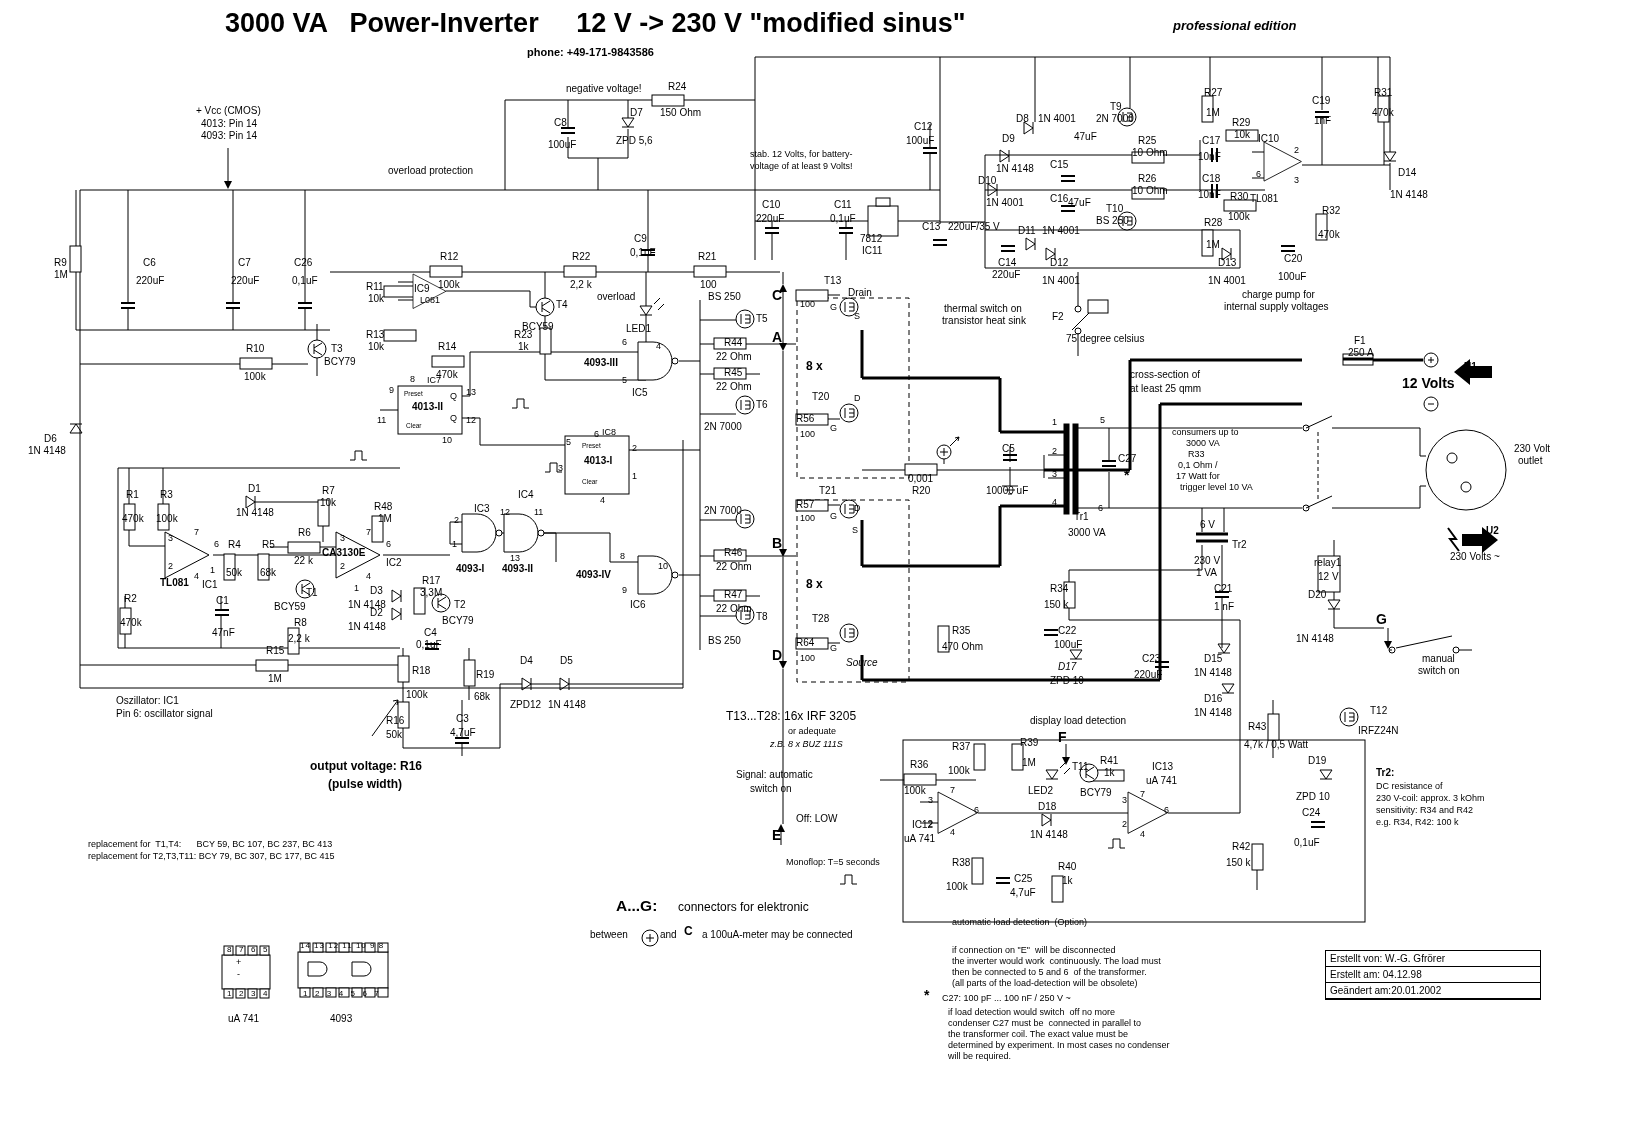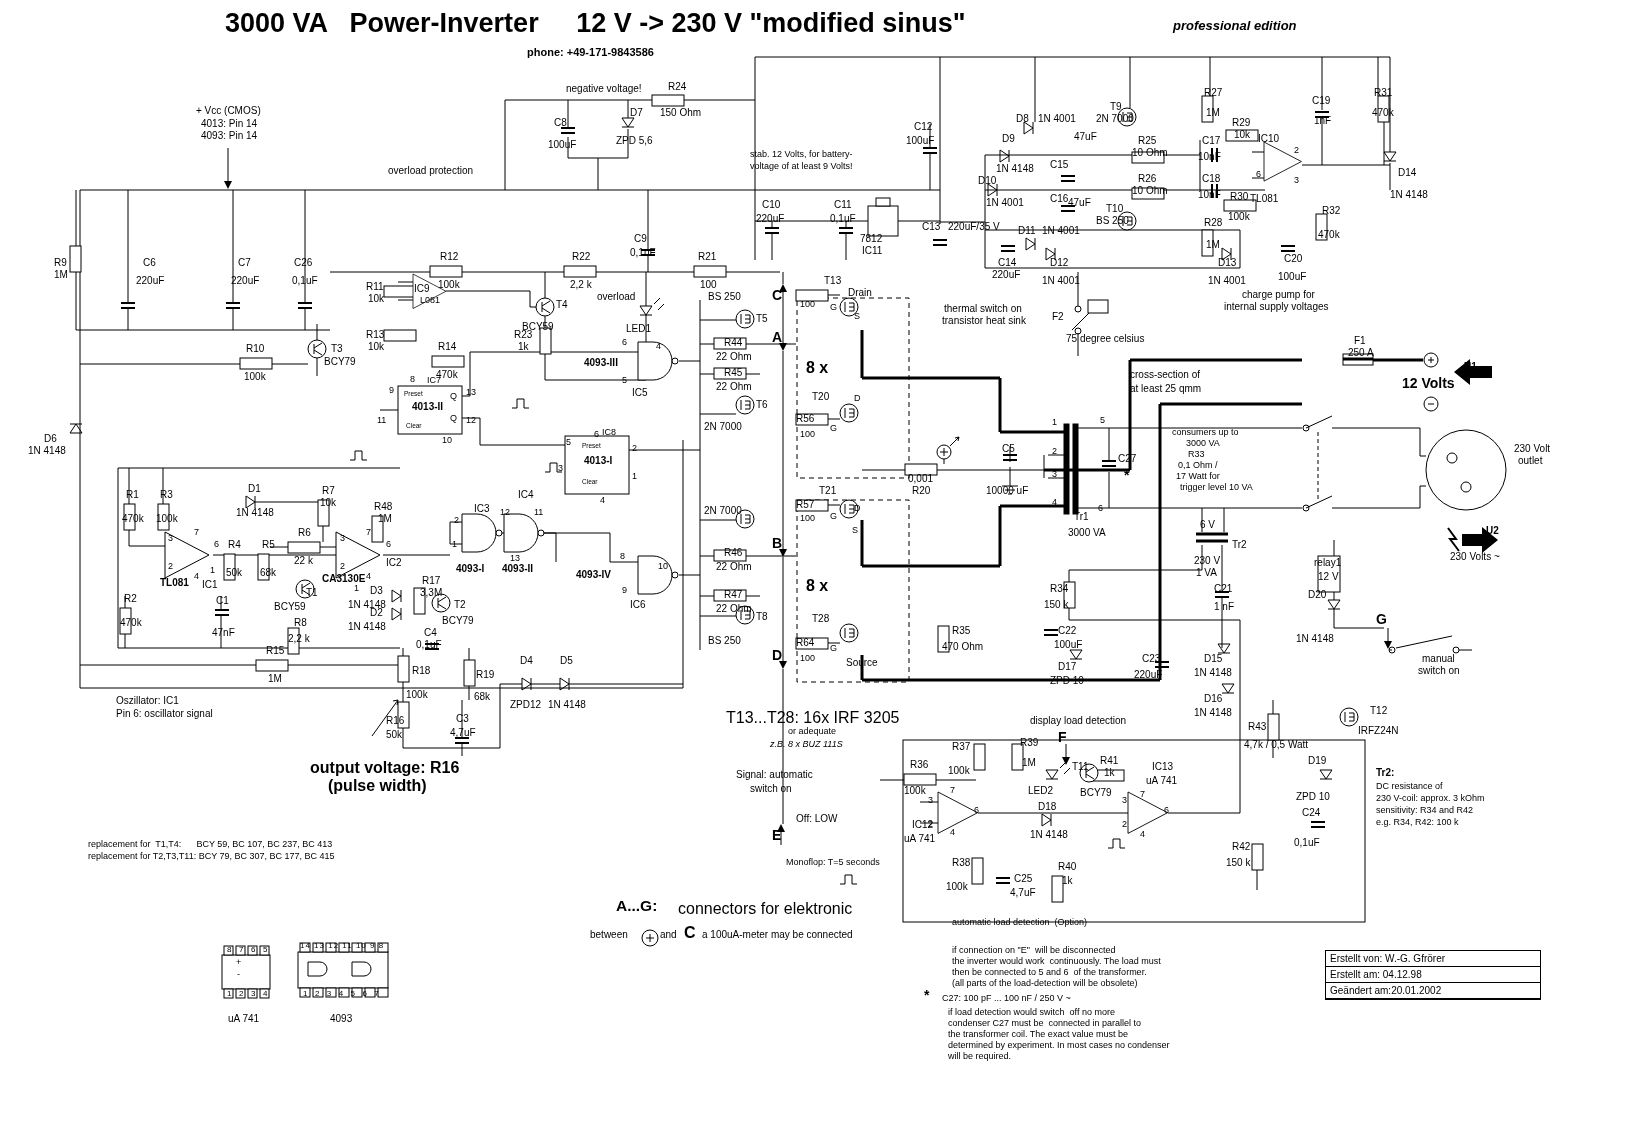--- a/index.html
+++ b/index.html
@@ -3,21 +3,21 @@
 <meta charset="utf-8">
 <style>
   html,body{margin:0;padding:0;background:#e8e8e8}
   #canvas{position:relative;width:1650px;height:1130px;background:#fff;overflow:hidden;
           font-family:"Liberation Sans",sans-serif;color:#000}
   #schem{position:absolute;left:0;top:0}
   #labels{position:absolute;left:0;top:0;width:1650px;height:1130px}
   .lbl{position:absolute;font:10px "Liberation Sans",sans-serif;line-height:1.05;white-space:pre}
   .xs{font-size:9px}
   .t6{font-size:6.5px}
-  .md{font-size:16px}
+  .md{font-size:12px}
   .lg{font-size:14px}
   .xl{font-size:15.5px}
   .pin{font-size:8px;letter-spacing:1px}
   .b{font-weight:bold}
   .i{font-style:italic}
   .hdr-title{position:absolute;left:225px;top:8px;font-size:27px;font-weight:bold;white-space:pre}
   .hdr-phone{position:absolute;left:527px;top:46px;font-size:11px;font-weight:bold}
   .hdr-edition{position:absolute;left:1173px;top:18px;font-size:13px;font-weight:bold;font-style:italic}
   .tblock{position:absolute;left:1325px;top:950px;width:214px;border:1px solid #000;background:#fff}
   .trow{border-bottom:1px solid #000;padding:2px 4px;font-size:10px}
@@ -459,21 +459,21 @@
       <div class="lbl" style="left: 228px; top: 540px;">R4</div>
       <div class="lbl" style="left: 226px; top: 568px;">50k</div>
       <div class="lbl" style="left: 262px; top: 540px;">R5</div>
       <div class="lbl" style="left: 260px; top: 568px;">68k</div>
       <div class="lbl xs" style="left: 340px; top: 534px;">3</div>
       <div class="lbl xs" style="left: 340px; top: 562px;">2</div>
       <div class="lbl xs" style="left: 366px; top: 528px;">7</div>
       <div class="lbl xs" style="left: 386px; top: 540px;">6</div>
       <div class="lbl xs" style="left: 366px; top: 572px;">4</div>
       <div class="lbl xs" style="left: 354px; top: 584px;">1</div>
-      <div class="lbl b" style="left: 322px; top: 574px; text-align: right;">CA3130E</div>
+      <div class="lbl b" style="left: 322px; top: 548px; text-align: right;">CA3130E</div>
       <div class="lbl" style="left: 386px; top: 558px;">IC2</div>
       <div class="lbl" style="left: 306px; top: 588px;">T1</div>
       <div class="lbl" style="left: 274px; top: 602px;">BCY59</div>
       <div class="lbl" style="left: 216px; top: 596px;">C1</div>
       <div class="lbl" style="left: 212px; top: 628px;">47nF</div>
       <div class="lbl" style="left: 124px; top: 594px;">R2</div>
       <div class="lbl" style="left: 120px; top: 618px;">470k</div>
       <div class="lbl" style="left: 294px; top: 618px;">R8</div>
       <div class="lbl" style="left: 288px; top: 634px;">2,2 k</div>
       <div class="lbl" style="left: 370px; top: 586px;">D3</div>
@@ -566,21 +566,21 @@
       <div class="lbl" style="left: 724px; top: 548px;">R46</div>
       <div class="lbl" style="left: 716px; top: 562px;">22 Ohm</div>
       <div class="lbl" style="left: 724px; top: 590px;">R47</div>
       <div class="lbl" style="left: 716px; top: 604px;">22 Ohm</div>
       <div class="lbl" style="left: 756px; top: 612px;">T8</div>
       <div class="lbl" style="left: 708px; top: 636px;">BS 250</div>
       <div class="lbl" style="left: 812px; top: 614px;">T28</div>
       <div class="lbl xs" style="left: 830px; top: 644px;">G</div>
       <div class="lbl" style="left: 796px; top: 638px;">R64</div>
       <div class="lbl xs" style="left: 800px; top: 654px;">100</div>
-      <div class="lbl" style="left: 846px; top: 658px;">Source</div>
+      <div class="lbl" style="left: 846px; top: 658px; font-style: italic;">Source</div>
       <div class="lbl b lg" style="left: 772px; top: 648px;">D</div>
       <div class="lbl md" style="left: 726px; top: 710px;">T13...T28: 16x IRF 3205</div>
       <div class="lbl xs" style="left: 788px; top: 727px;">or adequate</div>
       <div class="lbl i xs" style="left: 770px; top: 740px;">z.B. 8 x BUZ 111S</div>
       <div class="lbl" style="left: 908px; top: 474px;">0,001</div>
       <div class="lbl" style="left: 912px; top: 486px;">R20</div>
       <div class="lbl" style="left: 1002px; top: 444px;">C5</div>
       <div class="lbl" style="left: 986px; top: 486px;">10000 uF</div>
       <div class="lbl xs" style="left: 1052px; top: 418px;">1</div>
       <div class="lbl xs" style="left: 1052px; top: 447px;">2</div>
@@ -684,21 +684,21 @@
       <div class="lbl" style="left: 1194px; top: 556px;">230 V</div>
       <div class="lbl" style="left: 1196px; top: 568px;">1 VA</div>
       <div class="lbl" style="left: 1214px; top: 584px;">C21</div>
       <div class="lbl" style="left: 1214px; top: 602px;">1 nF</div>
       <div class="lbl" style="left: 1050px; top: 584px;">R34</div>
       <div class="lbl" style="left: 1044px; top: 600px;">150 k</div>
       <div class="lbl" style="left: 952px; top: 626px;">R35</div>
       <div class="lbl" style="left: 942px; top: 642px;">470 Ohm</div>
       <div class="lbl" style="left: 1058px; top: 626px;">C22</div>
       <div class="lbl" style="left: 1054px; top: 640px;">100uF</div>
-      <div class="lbl" style="left: 1058px; top: 662px;">D17</div>
+      <div class="lbl" style="left: 1058px; top: 662px; font-style: italic;">D17</div>
       <div class="lbl" style="left: 1050px; top: 676px;">ZPD 10</div>
       <div class="lbl" style="left: 1142px; top: 654px;">C23</div>
       <div class="lbl" style="left: 1134px; top: 670px;">220uF</div>
       <div class="lbl" style="left: 1204px; top: 654px;">D15</div>
       <div class="lbl" style="left: 1194px; top: 668px;">1N 4148</div>
       <div class="lbl" style="left: 1204px; top: 694px;">D16</div>
       <div class="lbl" style="left: 1194px; top: 708px;">1N 4148</div>
       <div class="lbl" style="left: 1314px; top: 558px;">relay1</div>
       <div class="lbl" style="left: 1318px; top: 572px;">12 V</div>
       <div class="lbl" style="left: 1308px; top: 590px;">D20</div>

